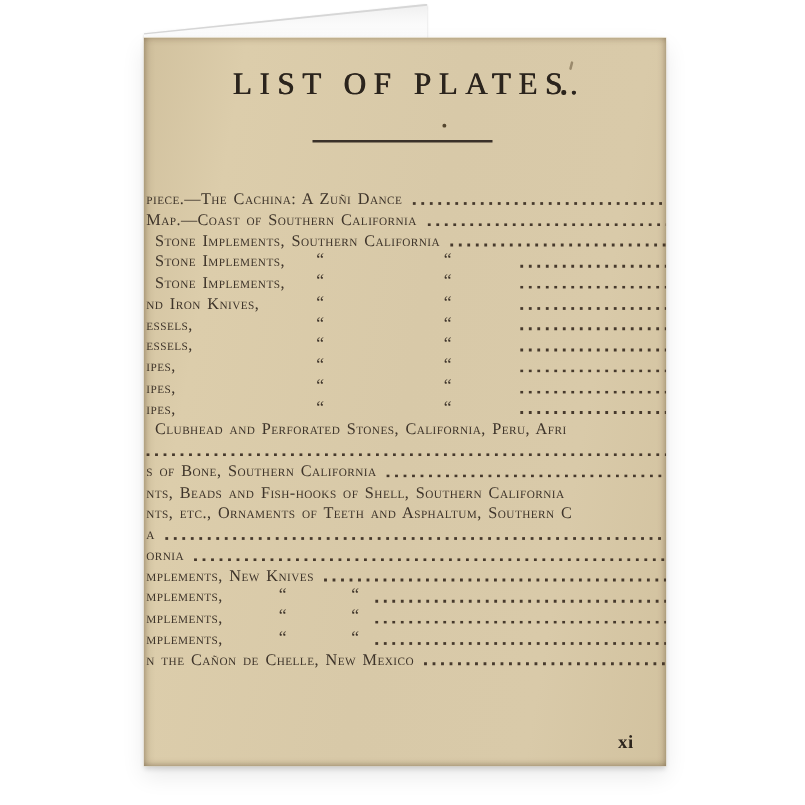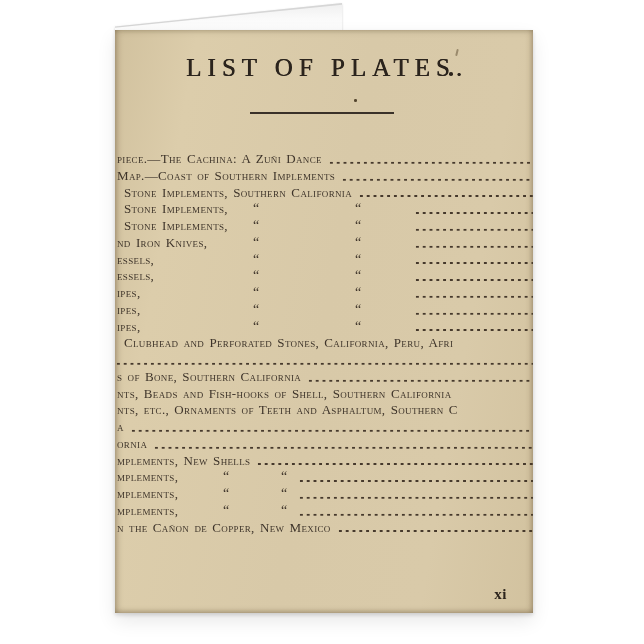--- a/index.html
+++ b/index.html
@@ -80,21 +80,21 @@
   <div class="card">
     <h1 class="title">LIST OF PLATES.</h1>
     <div class="rule"></div>
 
     <div class="list">
         <div class="row">
           <span class="t">piece.—The Cachina: A Zuñi Dance</span>
           <span class="leader flow"></span>
         </div>
         <div class="row">
-          <span class="t">Map.—Coast of Southern Implements</span>
+          <span class="t">Map.—Coast of Southern California</span>
           <span class="leader flow"></span>
         </div>
         <div class="row indent">
           <span class="t">Stone Implements, Southern California</span>
           <span class="leader flow"></span>
         </div>
         <div class="row indent">
           <span class="t">Stone Implements,</span>
           <span class="ditto" style="left: 138px;">“</span>
           <span class="ditto" style="left: 240px;">“</span>
@@ -161,21 +161,21 @@
         </div>
         <div class="row">
           <span class="t">a</span>
           <span class="leader flow"></span>
         </div>
         <div class="row">
           <span class="t">ornia</span>
           <span class="leader flow"></span>
         </div>
         <div class="row">
-          <span class="t">mplements, New Shells</span>
+          <span class="t">mplements, New Knives</span>
           <span class="leader flow"></span>
         </div>
         <div class="row">
           <span class="t">mplements,</span>
           <span class="ditto" style="left: 108px;">“</span>
           <span class="ditto" style="left: 166px;">“</span>
           <span class="leader fixed" style="left: 183px;"></span>
         </div>
         <div class="row">
           <span class="t">mplements,</span>
@@ -183,21 +183,21 @@
           <span class="ditto" style="left: 166px;">“</span>
           <span class="leader fixed" style="left: 183px;"></span>
         </div>
         <div class="row">
           <span class="t">mplements,</span>
           <span class="ditto" style="left: 108px;">“</span>
           <span class="ditto" style="left: 166px;">“</span>
           <span class="leader fixed" style="left: 183px;"></span>
         </div>
         <div class="row">
-          <span class="t">n the Cañon de Copper, New Mexico</span>
+          <span class="t">n the Cañon de Chelle, New Mexico</span>
           <span class="leader flow"></span>
         </div>
       </div>
 
     <div class="pagenum">xi</div>
 
     <div class="speck speck-tick"></div>
     <div class="speck speck-dot-dark"></div>
     <div class="speck speck-dot-small"></div>
   </div>

